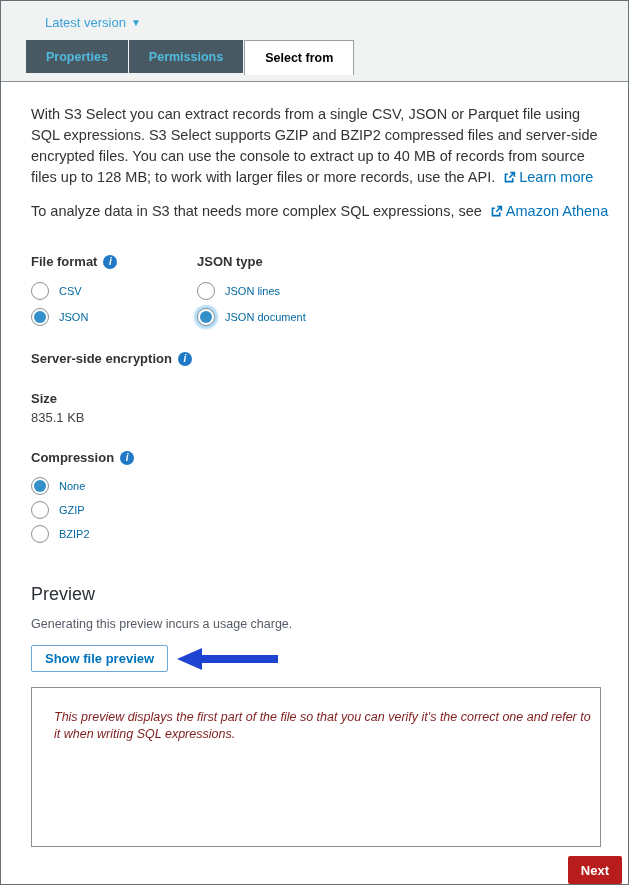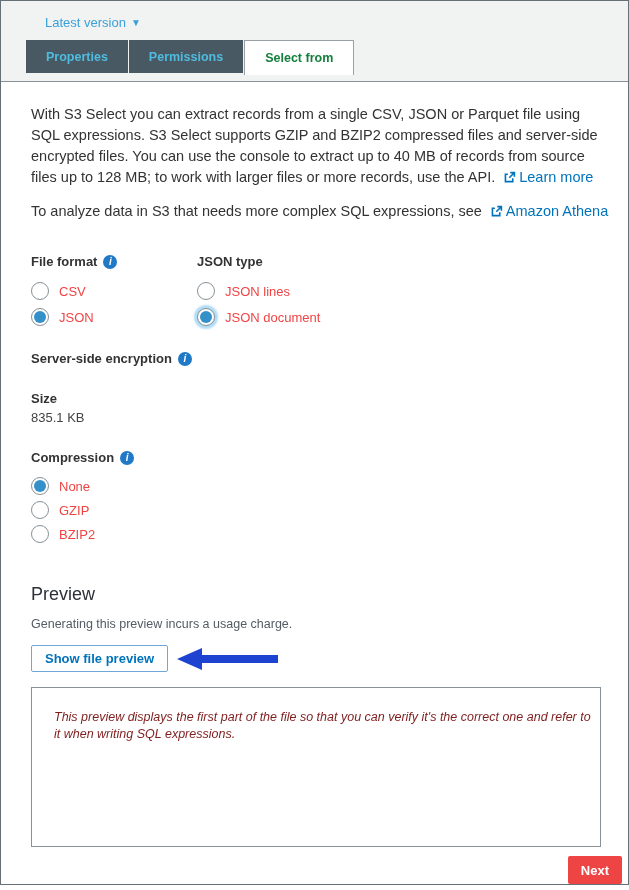--- a/index.html
+++ b/index.html
@@ -36,21 +36,21 @@
   .tab {
     background: #485963; color: #4fbcdf;
     font-size: 12.5px; font-weight: bold;
     padding: 0 20px; height: 33px;
     display: flex; align-items: center; justify-content: center;
     margin-right: 1px; cursor: pointer; min-width: 82px;
   }
   .tab.active {
     position: relative; z-index: 2; top: 0;
     height: 35px; margin-bottom: -2px;
-    background: #fff; color: #15803d;
+    background: #fff; color: #000000;
     border: 1px solid #989fa5; border-bottom: none;
   }
   
   .content { position: relative; padding: 22px 30px 0 30px; background: #fff; }
   .intro { font-size: 14.5px; line-height: 21px; color: #333; width: 578px; }
   .intro.p1 { margin-bottom: 13px; }
   .intro.p2 { margin-bottom: 32px; }
   .link { color: #0073bb; cursor: pointer; white-space: nowrap; }
   .ext-icon { margin: 0 3px 0 4px; vertical-align: -2px; }
   
@@ -69,21 +69,21 @@
   .radio-row { display: flex; align-items: center; height: 26px; gap: 10px; cursor: pointer; }
   .radio {
     width: 18px; height: 18px; border-radius: 50%;
     border: 1px solid #879196; background: #fff; position: relative; flex: 0 0 auto;
   }
   .radio.checked::after {
     content: ""; position: absolute; inset: 2px;
     border-radius: 50%; background: #3390c9;
   }
   .radio.glow { box-shadow: 0 0 2px 3px rgba(125,195,238,.6); }
-  .radio-label { font-size: 13px; color: #ef4444; }
+  .radio-label { font-size: 11px; color: #0369a1; }
   .field { margin-bottom: 25px; }
   .field .group-label { margin-bottom: 4px; }
   .field-value { font-size: 13px; color: #444; }
   .compression-group { margin-bottom: 38px; }
   .compression-group .radio-row { height: 24px; }
   
   .preview-heading { font-size: 18px; font-weight: 400; color: #2b3137; margin-bottom: 12px; }
   .preview-note { font-size: 12.5px; color: #545b64; margin-bottom: 14px; }
   .preview-action { display: flex; align-items: center; margin-bottom: 15px; }
   .show-preview-btn {
@@ -98,21 +98,21 @@
     border: 1px solid #879196;
     padding: 21px 22px;
   }
   .preview-placeholder {
     font-size: 12.5px; font-style: italic; color: #7f1d1d; line-height: 17px;
     width: 540px;
   }
   
   .next-btn {
     position: absolute; top: 855px; right: 6px;
-    background: #ef4444; color: #fff; border: none; border-radius: 2px;
+    background: #b91c1c; color: #fff; border: none; border-radius: 2px;
     font-size: 13px; font-weight: bold; font-family: "Liberation Sans", sans-serif;
     padding: 7px 13px; height: 28px; cursor: pointer;
   }
 </style>
 </head>
 <body>
 
 <div class="page">
 
   <div class="header">

